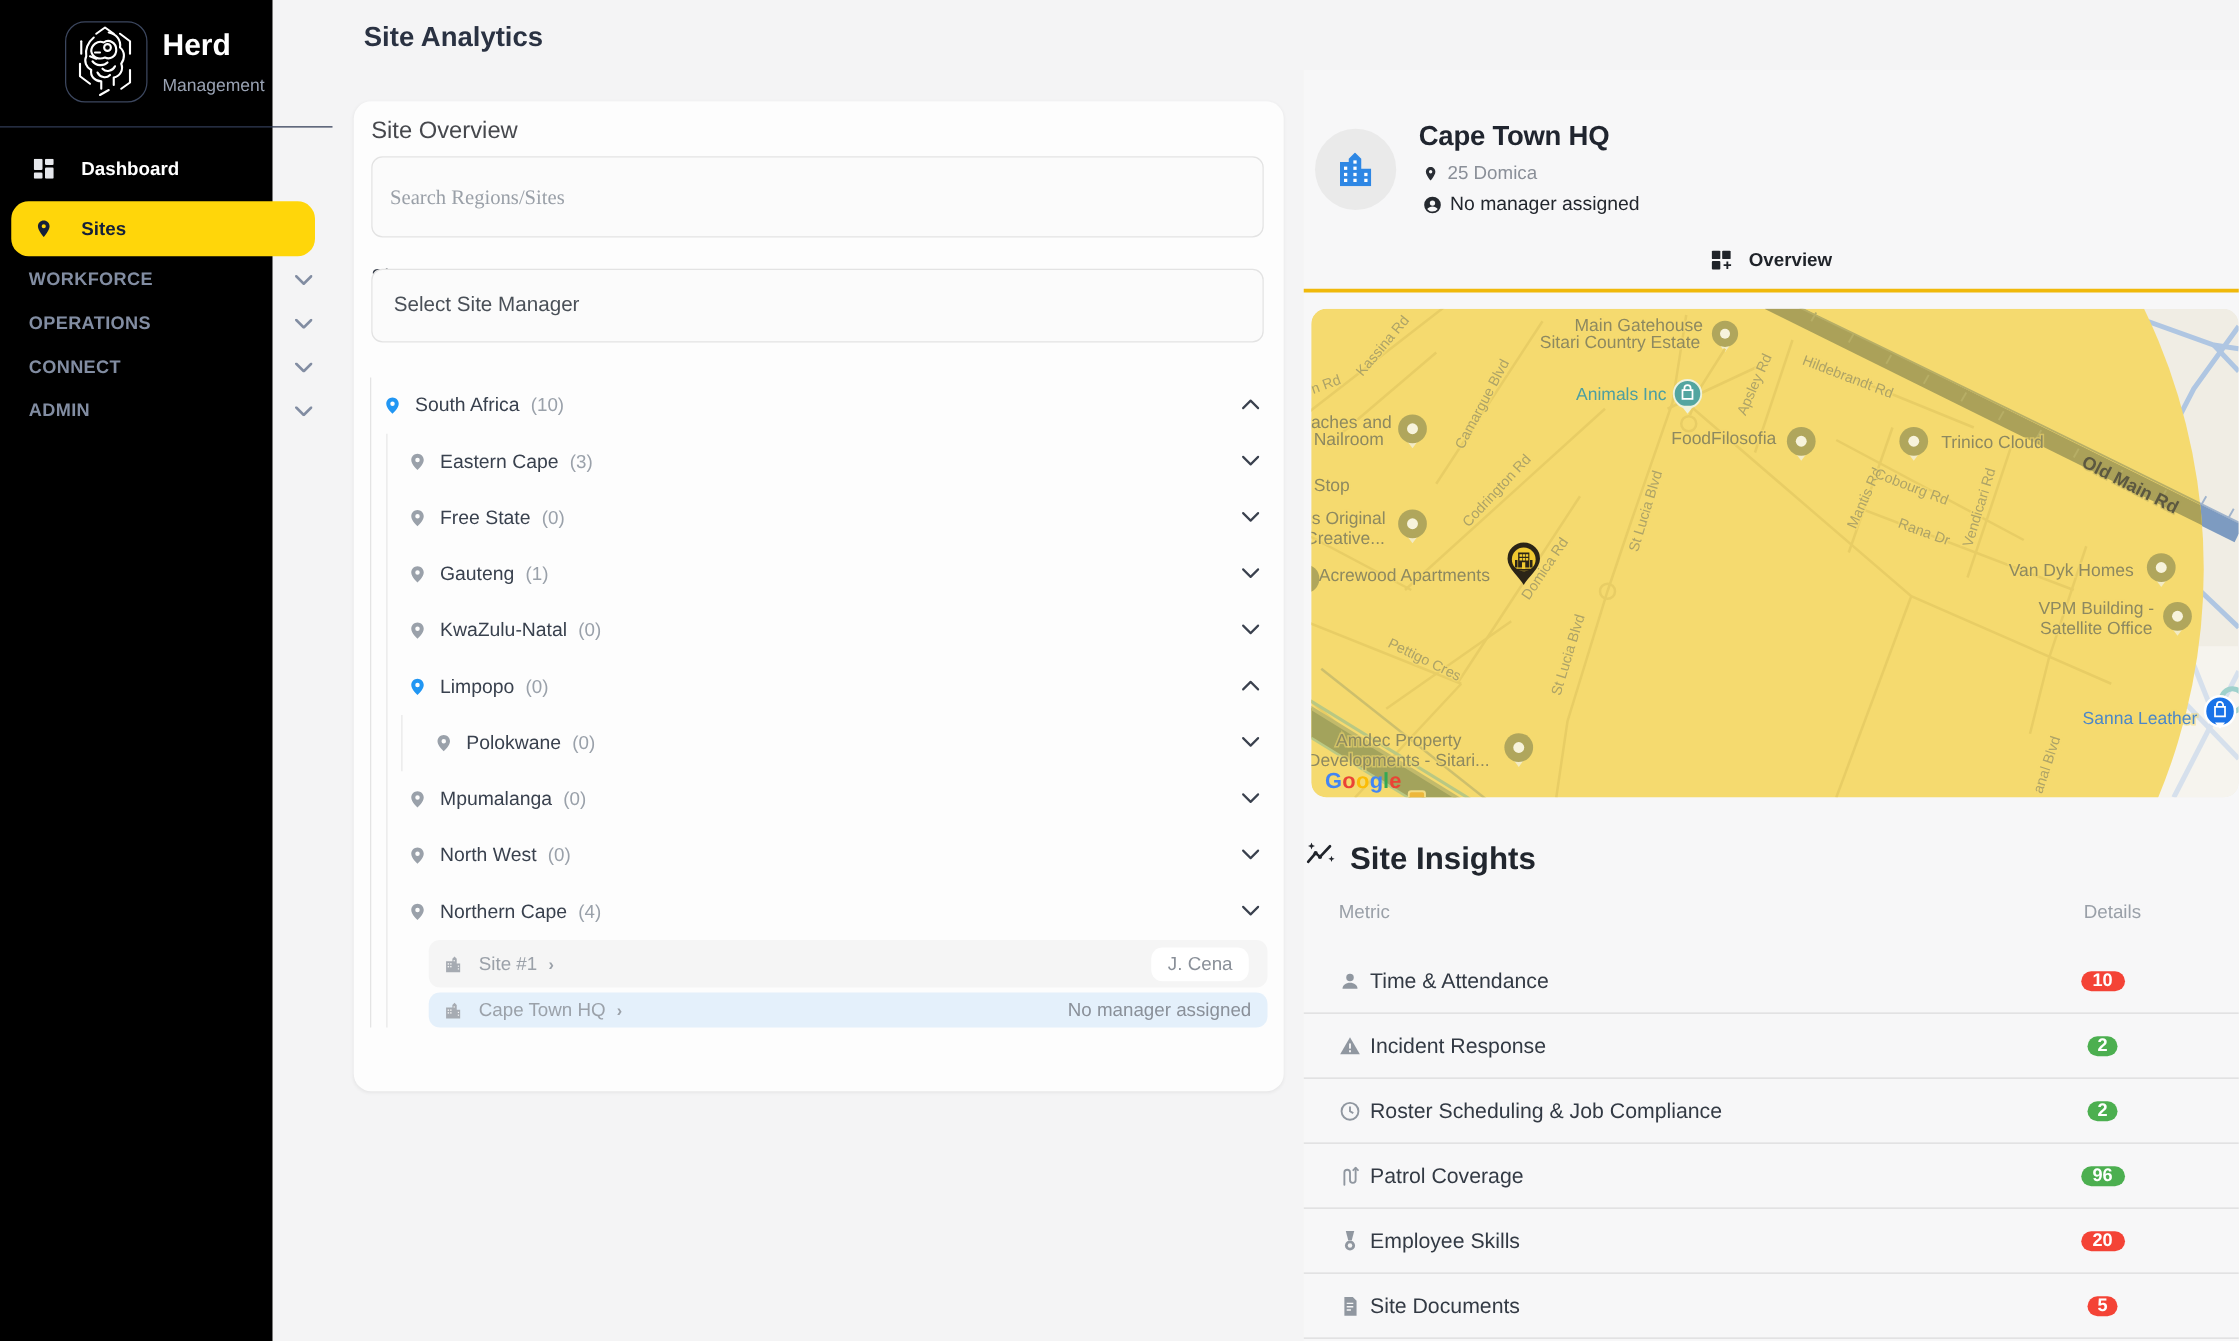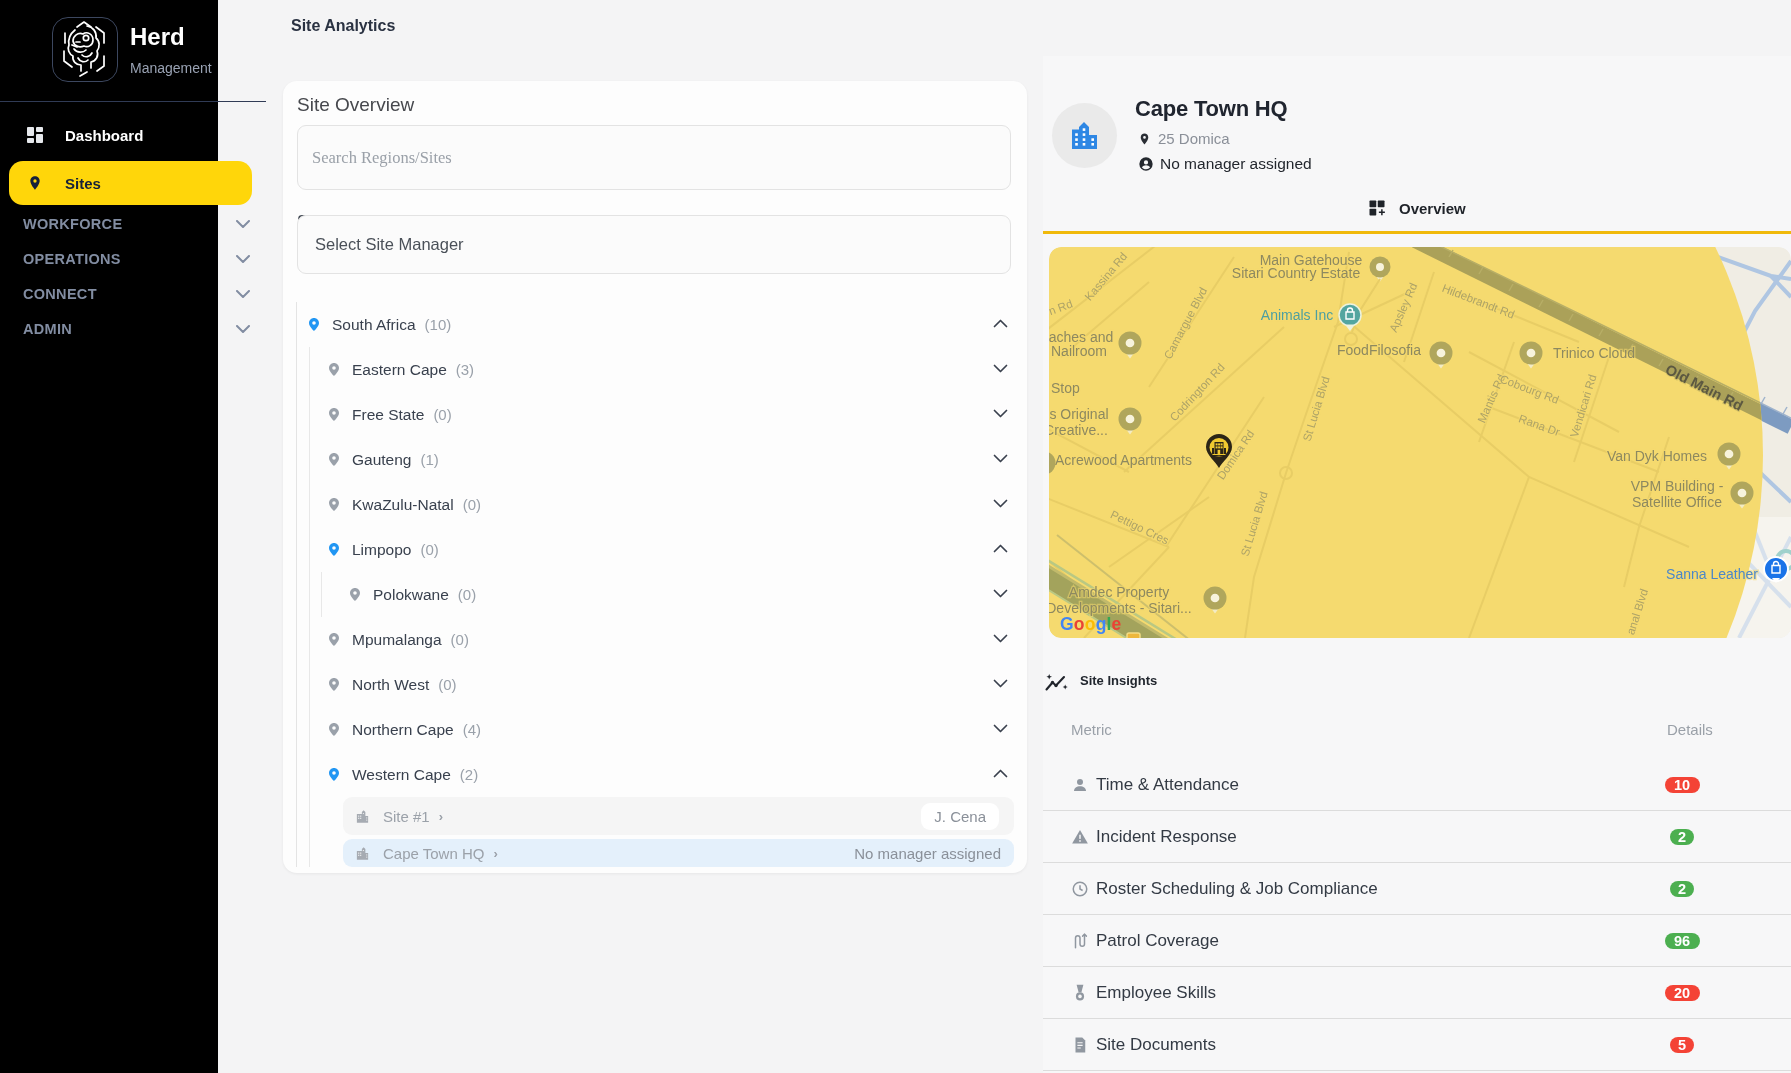--- a/index.html
+++ b/index.html
@@ -16,21 +16,21 @@
   .navrow .ic { width:16px; height:16px; margin-left:27px; }
   .navrow .tx { margin-left:22px; color:#FFFFFF; font-size:15px; font-weight:700; }
   #sitesPill { position:absolute; left:9px; top:161px; width:243px; height:44px; background:#FFD60A; border-radius:14px; display:flex; align-items:center; }
   #sitesPill .tx { margin-left:22px; color:#15203A; font-size:15px; font-weight:700; }
   .sect { position:absolute; left:0; width:266px; height:35px; display:flex; align-items:center; color:#828DA2; font-size:14.5px; font-weight:700; letter-spacing:0.3px; }
   .sect .lab { margin-left:23px; }
   .sect svg { position:absolute; right:16px; }
 
   
   #topbar { position:absolute; left:266px; top:0; width:1525px; height:56px; }
-  #topbar .title { position:absolute; left:25px; top:17px; font-size:16px; font-weight:700; color:#2A3242; }
+  #topbar .title { position:absolute; left:25px; top:17px; font-size:22px; font-weight:700; color:#2A3242; }
 
   
   #card { position:absolute; left:283px; top:81px; width:744px; height:792px; background:#FDFDFD; border-radius:14px; box-shadow:0 1px 3px rgba(0,0,0,0.06); }
   #card h2 { position:absolute; left:14px; top:13px; font-size:19px; font-weight:400; color:#46484D; }
   .input { position:absolute; left:14px; width:714px; border:1px solid #E3E3E3; border-radius:9px; background:#FBFBFB; display:flex; align-items:center; }
   #searchInput { top:44px; height:65px;font-family:Liberation Serif, serif; }
   #searchInput span { margin-left:14px; color:#9AA0A8; font-size:16.5px; }
   #smLabel { position:absolute; left:14px; top:112px; font-size:16px; color:#3A414C;margin-top:20px; }
   #selectInput { top:134px; height:59px; }
   #selectInput span { margin-left:17px; color:#4A5058; font-size:16.5px; }
@@ -51,21 +51,21 @@
   #rp { position:absolute; left:1043px; top:56px; width:748px; height:1017px; background:#F7F7F8; }
   #avatar { position:absolute; left:1052px; top:103px; width:65px; height:65px; border-radius:50%; background:#EAEAEA; display:flex; align-items:center; justify-content:center; }
   #siteTitle { position:absolute; left:1135px; top:96px; font-size:22px; font-weight:700; color:#20252F; letter-spacing:-0.2px; }
   #metaLoc { position:absolute; left:1138px; top:130px; display:flex; align-items:center; color:#8A8F98; font-size:15px; }
   #metaMan { position:absolute; left:1138px; top:155px; display:flex; align-items:center; color:#23272E; font-size:15.5px; }
   #tab { position:absolute; left:1368px; top:199px; display:flex; align-items:center; color:#1F2329; font-size:15px; font-weight:600; }
   #tabline { position:absolute; left:1043px; top:231px; width:748px; height:3px; background:#F0B90B; }
   #map { position:absolute; left:1049px; top:247px; width:742px; height:391px; border-radius:12px; overflow:hidden; }
 
   
-  #insTitle { position:absolute; left:1080px; top:673px; font-size:13px; font-weight:700; color:#21262E; }
+  #insTitle { position:absolute; left:1080px; top:673px; font-size:25px; font-weight:700; color:#21262E; }
   #insIcon { position:absolute; left:1045px; top:674px; }
   .hdr { position:absolute; font-size:15px; color:#9AA0A8; }
   #insTable { position:absolute; left:1043px; top:759px; width:748px; }
   .irow { position:relative; height:52px; border-bottom:1px solid #DCDCDC; display:flex; align-items:center; }
   .irow .lic { position:absolute; left:28px; width:18px; height:18px; }
   .irow .lab { position:absolute; left:53px; font-size:17px; color:#333A44; }
   .badge { position:absolute; left:1666px; width:35px; height:16px; border-radius:8px; color:#fff; font-size:14.5px; font-weight:600; display:flex; align-items:center; justify-content:center; }
   .bred { background:#F44336; }
   .bgreen { background:#4CAF50; }
 </style>
@@ -252,30 +252,20 @@
           </svg>
         </div>
         <div class="trow">
           <svg style="margin-left:18px;flex:none;" width="12" height="15" viewBox="0 0 24 28" fill="#9AA1AA">
             <path d="M12 1C6.5 1 2 5.5 2 11c0 7.2 10 16 10 16s10-8.8 10-16c0-5.5-4.5-10-10-10zm0 13.6a3.6 3.6 0 1 1 0-7.2 3.6 3.6 0 0 1 0 7.2z"></path>
           </svg>
           <span class="name" style="margin-left:12px;">Northern Cape</span>
           <span class="cnt">(4)</span>
           <svg class="chev" width="15" height="9" viewBox="0 0 15 9">
             <path d="M1.5 1.5 L7.5 7.5 L13.5 1.5" fill="none" stroke="#3A414E" stroke-width="1.7" stroke-linecap="round" stroke-linejoin="round"></path>
-          </svg>
-        </div>
-        <div class="trow">
-          <svg style="margin-left:18px;flex:none;" width="12" height="15" viewBox="0 0 24 28" fill="#2196F3">
-            <path d="M12 1C6.5 1 2 5.5 2 11c0 7.2 10 16 10 16s10-8.8 10-16c0-5.5-4.5-10-10-10zm0 13.6a3.6 3.6 0 1 1 0-7.2 3.6 3.6 0 0 1 0 7.2z"></path>
-          </svg>
-          <span class="name" style="margin-left:12px;">Western Cape</span>
-          <span class="cnt">(2)</span>
-          <svg class="chev" width="15" height="9" viewBox="0 0 15 9">
-            <path d="M1.5 7.5 L7.5 1.5 L13.5 7.5" fill="none" stroke="#3A414E" stroke-width="1.7" stroke-linecap="round" stroke-linejoin="round"></path>
           </svg>
         </div>
         <div class="siterow" style="height:38px;background:#F5F5F5;">
           <svg style="margin-left:12px;flex:none;" width="15" height="15" viewBox="0 0 24 24" fill="#A6ABB2">
             <path d="M3 22 L3 8 L11 8 L11 4.8 L13.8 2 L16.6 4.8 L16.6 22 Z M16.6 22 L16.6 11 L21 11 L21 22 Z"></path>
             <g fill="#F5F5F5">
               <rect x="5" y="10.5" width="1.8" height="1.8"></rect>
               <rect x="8.2" y="10.5" width="1.8" height="1.8"></rect>
               <rect x="5" y="14" width="1.8" height="1.8"></rect>
               <rect x="8.2" y="14" width="1.8" height="1.8"></rect>

